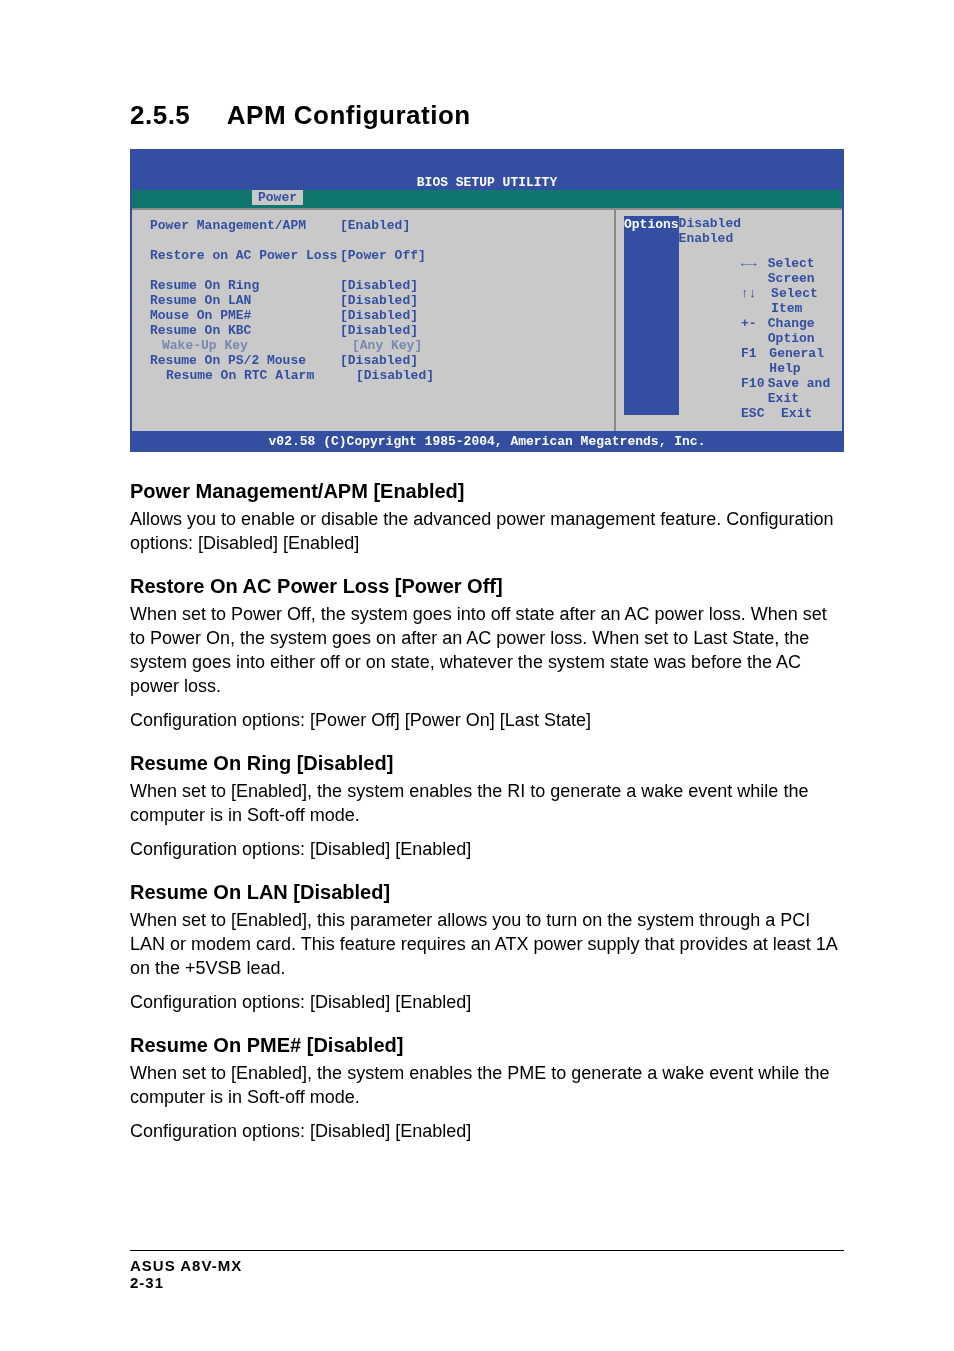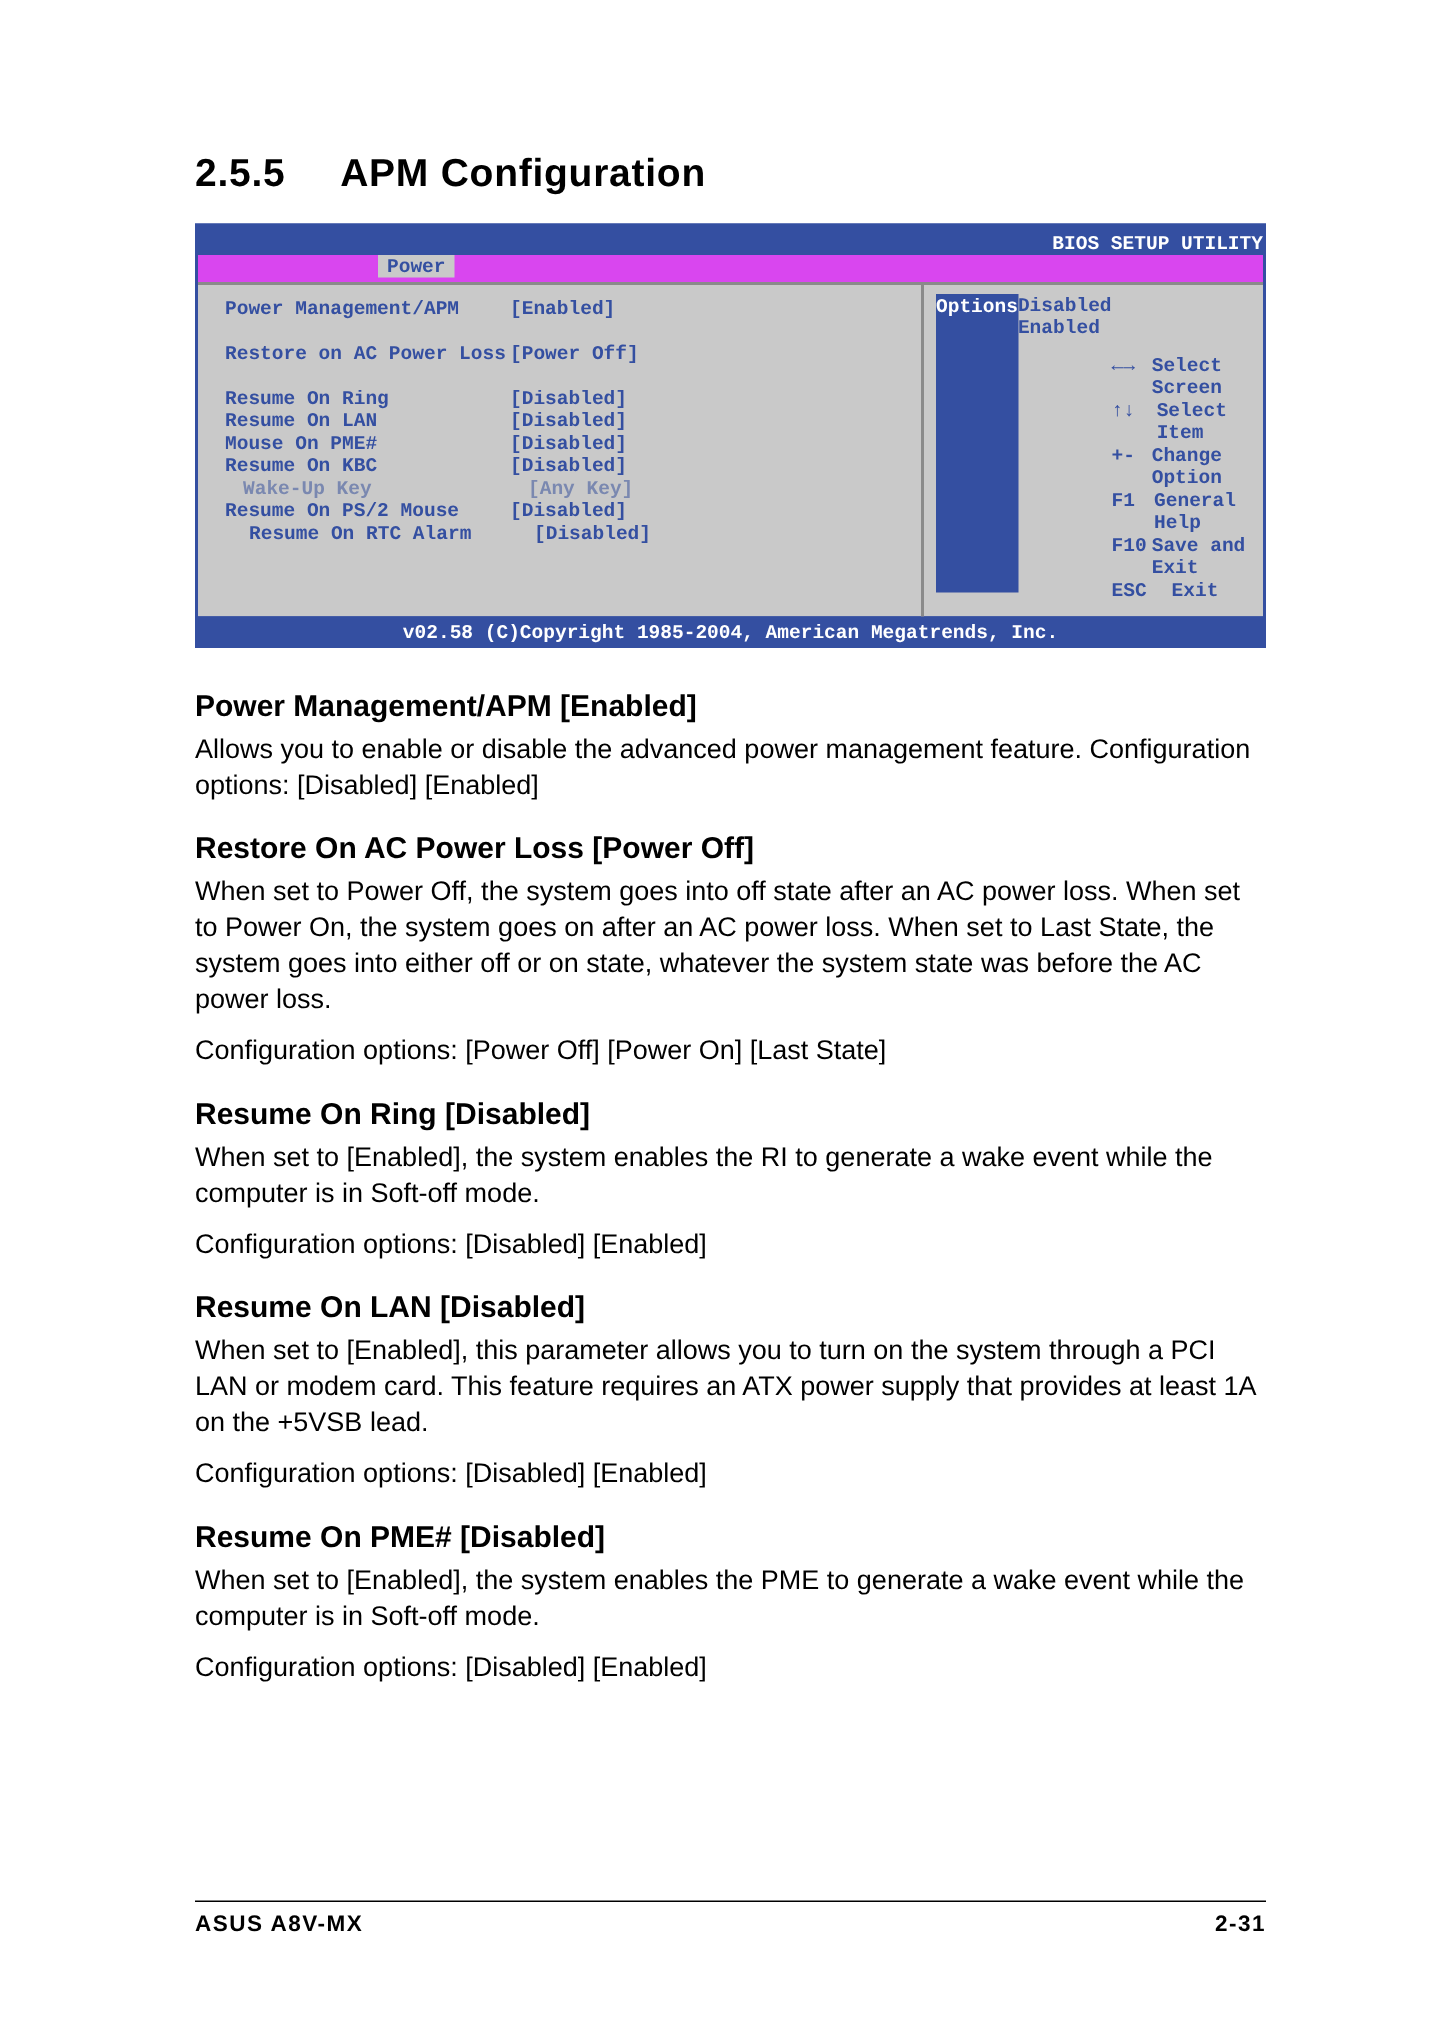--- a/index.html
+++ b/index.html
@@ -30,26 +30,27 @@
     border: 2px solid #344FA1;
     background: #344FA1;
     margin-bottom: 28px;
     font-family: "Courier New", Courier, monospace;
     font-size: 13px;
     line-height: 15px;
   }
   .bios-header {
     background: #344FA1;
     color: #fff;
-    text-align: right;
+    text-align: center;
     font-weight: bold;
     padding: 4px 0 0 0;
+    margin-top: 20px;
   }
   .bios-tab-row {
-    background: #d946ef;
+    background: #0f766e;
     padding-left: 120px;
     height: 18px;
   }
   .bios-tab {
     display: inline-block;
     background: #C9C9C9;
     color: #344FA1;
     padding: 0 6px;
     font-weight: bold;
   }
@@ -124,20 +125,21 @@
     left: 130px;
     right: 110px;
     bottom: 60px;
     border-top: 1px solid #000;
     padding-top: 6px;
     display: flex;
     justify-content: space-between;
     font-weight: bold;
     letter-spacing: 1px;
     font-size: 15px;
+    flex-direction: column;
   }
 </style>
 </head>
 <body>
 
 <div class="page">
 
   <h1 class="section-title">
     <span class="section-num">2.5.5</span>
     <span>APM Configuration</span>

